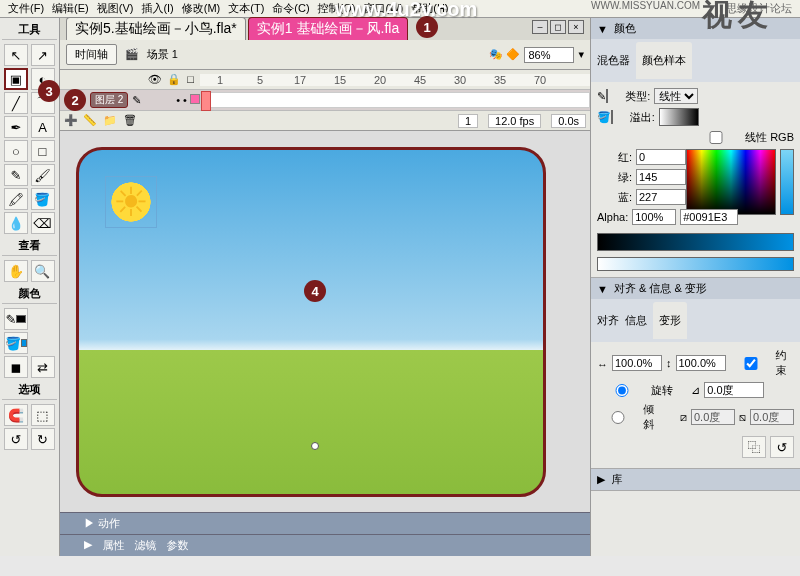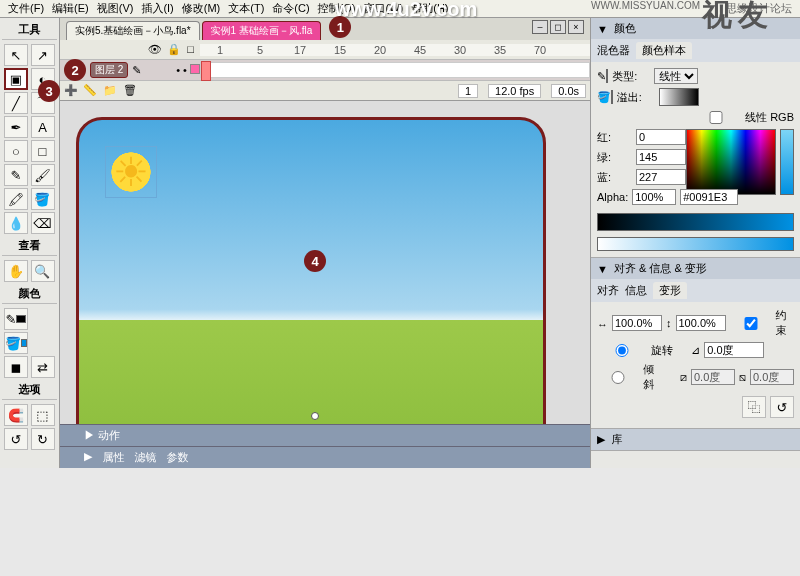--- a/index.html
+++ b/index.html
@@ -2,30 +2,30 @@
 <html><head>
 <meta charset="utf-8">
 <style>
 *{box-sizing:border-box;margin:0;padding:0;font-family:"Microsoft YaHei",Arial,sans-serif;font-size:11px}
 body{background:#e8e8e8;width:800px;height:576px;overflow:hidden;position:relative}
 .menubar{background:#f0f0e8;height:18px;display:flex;align-items:center;padding:0 4px;border-bottom:1px solid #999}
 .menubar span{padding:0 4px;cursor:default}
 .watermark{position:absolute;top:-2px;left:335px;color:#fff;font-size:20px;font-weight:bold;z-index:100;text-shadow:1px 1px 2px rgba(0,0,0,.4)}
 .watermark2{position:absolute;top:0;right:100px;font-size:10px;color:#666;z-index:99}
 .watermark3{position:absolute;top:-5px;right:26px;font-size:30px;color:#555;font-weight:bold;z-index:99;letter-spacing:6px}
-.main{display:flex;height:450px}
+.main{display:flex;height:538px}
 .toolbox{width:60px;background:#e8e8e4;border-right:1px solid #999;padding:2px}
 .toolbox .hdr{font-weight:bold;text-align:center;padding:2px 0;border-bottom:1px solid #bbb;margin-bottom:2px}
 .toolgrid{display:grid;grid-template-columns:1fr 1fr;gap:2px;padding:2px}
 .tbtn{width:24px;height:22px;border:1px solid #bbb;background:#f5f5f0;display:flex;align-items:center;justify-content:center;font-size:13px}
 .tbtn.sel{background:#fff;border:2px solid #7a1c1c}
 .badge{position:absolute;width:22px;height:22px;border-radius:50%;background:#7a1c1c;color:#fff;font-weight:bold;display:flex;align-items:center;justify-content:center;font-size:13px;z-index:50}
 .center{flex:1;display:flex;flex-direction:column;background:#fff}
 .tabs{display:flex;background:#d8d8d0;height:22px;align-items:end;padding-left:6px;position:relative}
-.tab{background:#f0f0e8;border:1px solid #888;border-bottom:none;border-radius:4px 4px 0 0;padding:2px 8px;margin-right:2px;font-size:10px}
+.tab{background:#f0f0e8;border:1px solid #888;border-bottom:none;border-radius:4px 4px 0 0;padding:2px 8px;margin-right:2px;font-size:14px}
 .tab.active{background:#ec4899;color:#fff;border-color:#7a1c1c}
 .wincontrols{position:absolute;right:6px;top:2px;display:flex;gap:2px}
 .wbtn{width:16px;height:14px;border:1px solid #666;background:#ddd;font-size:9px;display:flex;align-items:center;justify-content:center}
 .toolbar{display:flex;align-items:center;height:30px;background:#e8e8e0;border-bottom:1px solid #999;padding:0 6px;gap:8px}
 .btn{border:1px solid #888;background:#f5f5f0;padding:2px 8px;border-radius:2px}
 .zoom{margin-left:auto;display:flex;align-items:center;gap:4px}
 .zoom input{width:50px;border:1px solid #888;padding:1px 3px}
 .timeline{background:#e8e8e0;border-bottom:1px solid #999}
 .tlhdr{display:flex;height:20px;align-items:center;border-bottom:1px solid #bbb}
 .tlhdr .layercol{width:140px;display:flex;justify-content:flex-end;gap:6px;padding-right:6px}
@@ -41,24 +41,24 @@
 .tlfoot .status span{border:1px solid #bbb;padding:0 6px;background:#fff}
 .stage{flex:1;background:#ddd;overflow:auto;position:relative;padding:10px}
 .canvas{width:470px;height:350px;background:linear-gradient(#4ba9e0 0%,#a8d6ef 55%,#e0f0f8 58%,#9dc94a 58%,#8abc3c 100%);border:3px solid #7a1c1c;border-radius:26px;position:relative;margin:6px}
 .sun{position:absolute;top:26px;left:26px;width:52px;height:52px;border:1px solid #6aa9d8;background:radial-gradient(circle,#ffda3a 0 55%,transparent 56%)}
 .sun::after{content:"☀";position:absolute;inset:0;display:flex;align-items:center;justify-content:center;font-size:40px;color:#f5b81c}
 .bottompanels{background:#8a9ab0;color:#fff}
 .bprow{border-top:1px solid #667;padding:3px 24px;display:flex;gap:10px}
 .rightpanels{width:210px;background:#e8e8e4;border-left:1px solid #999;display:flex;flex-direction:column;overflow:hidden}
 .panel{border-bottom:1px solid #aaa}
 .panel .phdr{background:#c5cdd8;padding:3px 6px;font-size:11px;display:flex;align-items:center;gap:6px}
-.panel .phdr .ptab{background:#e8e8e4;padding:1px 6px;border-radius:3px 3px 0 0}
+.panel .phdr .ptab{background:#e8e8e4;padding:11px 6px;border-radius:3px 3px 0 0}
 .panel .pbody{padding:6px;font-size:11px}
 .row{display:flex;align-items:center;gap:4px;margin-bottom:4px}
-.row label{width:38px;}
+.row label{width:38px;text-align:right}
 .row input{width:50px;border:1px solid #888;padding:1px 2px}
 .swatch{width:22px;height:18px;border:1px solid #666;background:#000}
 .gradbar{height:18px;background:linear-gradient(90deg,#000,#0091e3);border:1px solid #666;margin-top:4px}
 .gradbar2{height:14px;background:linear-gradient(90deg,#fff,#0091e3);border:1px solid #666;margin-top:6px}
 .huebox{width:90px;height:66px;background:linear-gradient(to bottom,transparent,#000),linear-gradient(to right,#f00,#ff0,#0f0,#0ff,#00f,#f0f,#f00);border:1px solid #666;float:right}
 .huecol{width:14px;height:66px;background:linear-gradient(#7dd5f5,#0091e3);border:1px solid #666;float:right;margin-left:4px}
 select{border:1px solid #888;font-size:11px}
 </style>
 </head>
 <body>
@@ -130,20 +130,31 @@
     <div class="tabs">
       <div class="tab">实例5.基础绘画－小鸟.fla*</div>
       <div class="tab active">实例1 基础绘画－风.fla</div>
       <div class="badge" style="position:relative;top:-2px;left:6px">1</div>
       <div class="wincontrols">
         <div class="wbtn">–</div>
         <div class="wbtn">◻</div>
         <div class="wbtn">×</div>
       </div>
     </div>
+    <div class="toolbar">
+      <div class="btn">时间轴</div>
+      <span>🎬</span>
+      <span>场景 1</span>
+      <div class="zoom">
+        <span>🎭</span>
+        <span>🔶</span>
+        <input value="86%" style="">
+        <span>▾</span>
+      </div>
+    </div>
     <div class="timeline">
       <div class="tlhdr">
         <div class="layercol">
           <span>👁</span>
           <span>🔒</span>
           <span>□</span>
         </div>
         <div class="frames">
           <span>1</span>
           <span>5</span>

